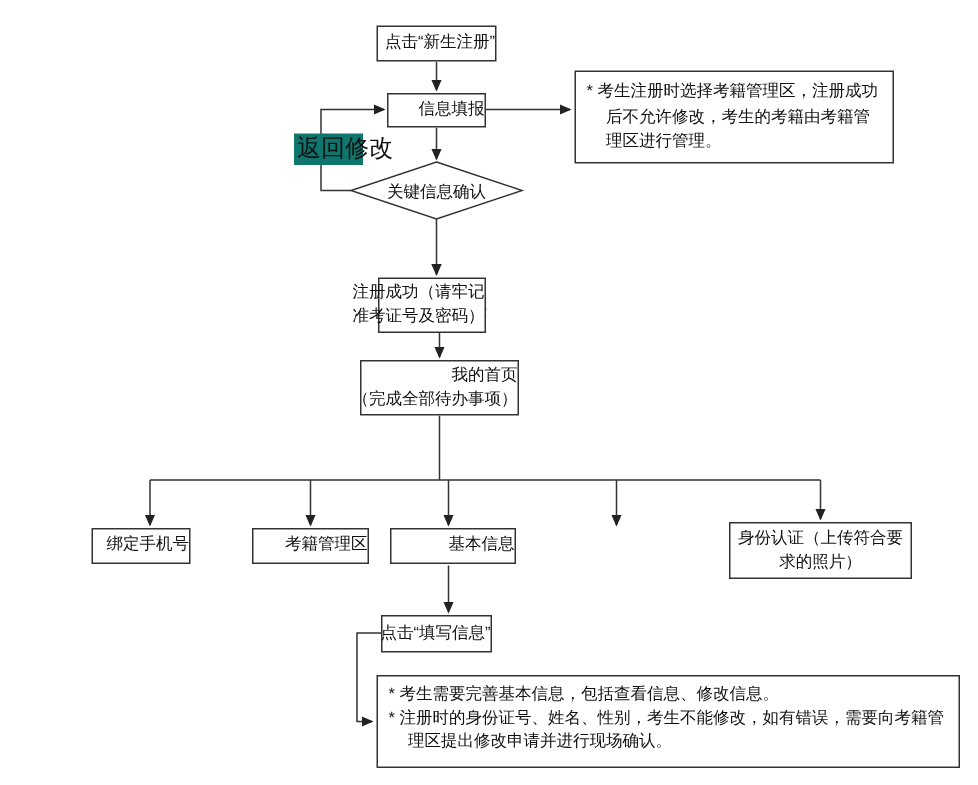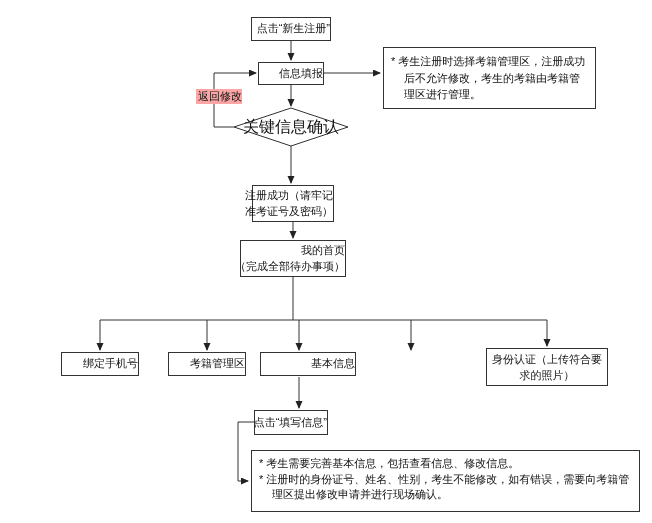--- a/index.html
+++ b/index.html
@@ -11,24 +11,24 @@
   }
   .connectors { position:absolute; left:0; top:0; }
   .node {
     position:absolute; border:1px solid #333; background:#fff;
     display:flex; flex-direction:column; align-items:flex-end; justify-content:center;
     font-size:11px; line-height:1.45; text-align:center; white-space:nowrap;
   }
   .node.wrap { white-space:normal; line-height:1.5; padding:18px 4px; }
   .diamond-label {
     position:absolute; display:flex; align-items:center; justify-content:center;
-    font-size:16px; text-align:center; white-space:nowrap;
+    font-size:11px; text-align:center; white-space:nowrap;
   }
   .edge-label {
-    position:absolute; font-size:11px; background:#fca5a5; padding:0 2px;
+    position:absolute; font-size:16px; background:#0f766e; padding:0 2px;
     text-align:center; white-space:nowrap;
   }
   .note {
     position:absolute; border:1px solid #333; background:#fff;
     font-size:11px; line-height:1.5; padding:5px 7px;
   }
   .note p { padding-left:13px; text-indent:-13px; }
   .note.bottom { line-height:1.42; }
 </style>
 </head>
@@ -73,35 +73,35 @@
   <div class="note" style="left:383px; top:47px; width:213px; min-height:53px;">
     <p>* 考生注册时选择考籍管理区，注册成功后不允许修改，考生的考籍由考籍管理区进行管理。</p>
   </div>
 
   <div class="diamond-label" style="left:234px; top:117px; width:114px; height:20px;">关键信息确认</div>
 
   <div class="edge-label" style="left:196px; top:89px; width:46px;">返回修改</div>
 
   <div class="edge-label" style="left:259px; top:157px; width:48px;margin-top:37px;">确认无误</div>
 
-  <div class="node" style="left:252px; top:185px; width:82px; height:37px;">
+  <div class="node" style="left:252px; top:185px; width:72px; height:37px;">
     <span>注册成功（请牢记</span>
     <span>准考证号及密码）</span>
   </div>
 
   <div class="node" style="left:240px; top:240px; width:106px; height:37px;">
     <span>我的首页</span>
     <span>（完成全部待办事项）</span>
   </div>
 
-  <div class="node" style="left:61px; top:352px; width:78px; height:24px;">绑定手机号</div>
+  <div class="node" style="left:61px; top:352px; width:66px; height:24px;">绑定手机号</div>
 
   <div class="node" style="left:168px; top:352px; width:78px; height:24px;">考籍管理区</div>
 
-  <div class="node" style="left:260px; top:352px; width:96px; height:24px;padding-left:47px;">基本信息</div>
+  <div class="node" style="left:260px; top:352px; width:84px; height:24px;padding-left:47px;">基本信息</div>
 
 
   <div class="node wrap" style="left:486px; top:348px; width:122px; height:38px;">身份认证（上传符合要求的照片）</div>
 
   <div class="node" style="left:254px; top:410px; width:74px; height:25px;">
     <span>点击“填写信息”</span>
   </div>
 
   <div class="note bottom" style="left:251px; top:450px; width:389px; min-height:62px;">
     <p>* 考生需要完善基本信息，包括查看信息、修改信息。</p>

